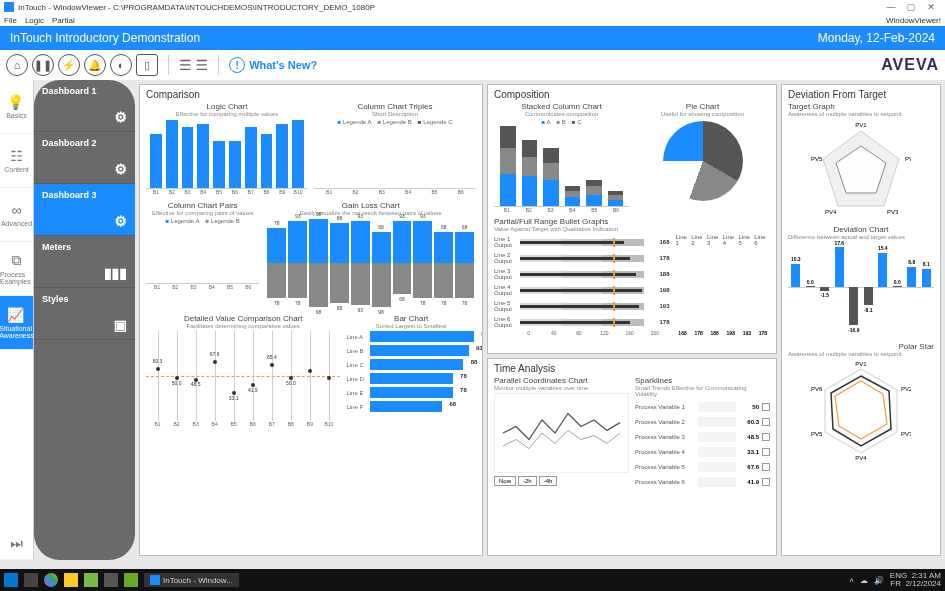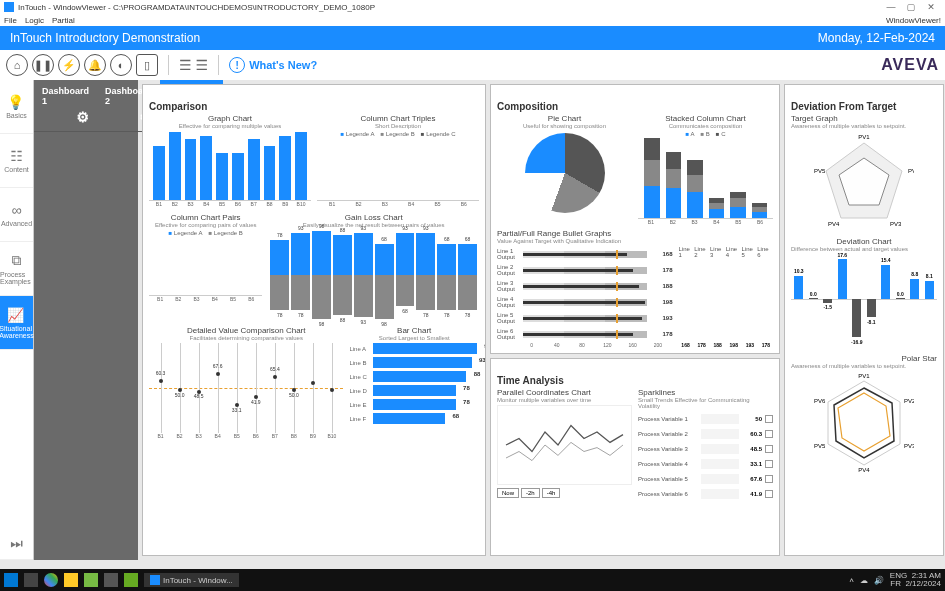--- a/index.html
+++ b/index.html
@@ -28,30 +28,30 @@
 
 .main { display: flex; height: 480px; background: #e8e8e8; }
 
 
 .leftnav { width: 34px; background: #fff; display: flex; flex-direction: column; border-right: 1px solid #ccc; }
 .leftnav-item { height: 54px; display: flex; flex-direction: column; align-items: center; justify-content: center; font-size: 7px; color: #777; border-bottom: 1px solid #eee; }
 .leftnav-item.active { background: #1a8cff; color: #fff; }
 .leftnav-item .ico { font-size: 14px; margin-bottom: 2px; }
 
 
-.sidebar { width: 104px; background: #6a6a6a; display: flex; flex-direction: row; }
+.sidebar { width: 104px; background: #6a6a6a; display: flex; flex-direction: column; border-radius: 26px; }
 .sb-item { height: 52px; padding: 6px 8px; color: #fff; font-size: 9px; font-weight: 600; display: flex; flex-direction: column; justify-content: space-between; border-bottom: 1px solid #5a5a5a; cursor: pointer; }
 .sb-item.active { background: #1a8cff; }
 .sb-item .sb-icon { align-self: flex-end; font-size: 14px; }
 .sb-spacer { flex: 1; }
 
 
 .content { flex: 1; padding: 4px; display: grid; grid-template-columns: 344px 290px 160px; grid-template-rows: 270px 1fr; gap: 4px; }
 .panel { background: #fff; border: 1px solid #bbb; padding: 4px 6px; overflow: hidden; }
-.panel-title { font-size: 10px; font-weight: 700; color: #333; margin-bottom: 2px; margin-top: 12px; }
+.panel-title { font-size: 10px; font-weight: 400; color: #333; margin-bottom: 2px; }
 .chart-title { font-size: 8px; color: #444; text-align: center; }
 .chart-sub { font-size: 6px; color: #888; text-align: center; margin-bottom: 2px; }
 
 .comparison { grid-column: 1; grid-row: 1 / 3; }
 .composition { grid-column: 2; grid-row: 1; }
 .timeanalysis { grid-column: 2; grid-row: 2; }
 .deviation { grid-column: 3; grid-row: 1 / 3; }
 
 
 .bars { display: flex; align-items: flex-end; height: 70px; gap: 4px; padding: 0 4px; border-bottom: 1px solid #ccc; }
@@ -237,34 +237,38 @@
       </div>
     <div class="sb-item">
         <span>Dashboard 2</span>
         <span class="sb-icon">⚙</span>
       </div>
     <div class="sb-item active">
         <span>Dashboard 3</span>
         <span class="sb-icon">⚙</span>
       </div>
     <div class="sb-item">
+        <span>Meters</span>
+        <span class="sb-icon">▮▮▮</span>
+      </div>
+    <div class="sb-item">
         <span>Styles</span>
         <span class="sb-icon">▣</span>
       </div>
     <div class="sb-spacer"></div>
   </div>
 
   <div class="content">
 
     <div class="panel comparison">
       <div class="panel-title">Comparison</div>
 
       <div class="row">
         <div class="col">
-          <div class="chart-title">Graph Chart</div>
+          <div class="chart-title">Logic Chart</div>
           <div class="chart-sub">Effective for comparing multiple values</div>
           <div class="bars">
             <div class="bar" style="height:78%"></div>
               <div class="bar" style="height:98%"></div>
               <div class="bar" style="height:88%"></div>
               <div class="bar" style="height:93%"></div>
               <div class="bar" style="height:68%"></div>
               <div class="bar" style="height:68%"></div>
               <div class="bar" style="height:88%"></div>
               <div class="bar" style="height:78%"></div>
@@ -628,25 +632,20 @@
               </div>
           </div>
         </div>
       </div>
     </div>
 
     <div class="panel composition">
       <div class="panel-title">Composition</div>
       <div class="row">
         <div class="col">
-          <div class="chart-title">Pie Chart</div>
-          <div class="chart-sub">Useful for showing composition</div>
-          <div class="pie"></div>
-        </div>
-        <div class="col">
           <div class="chart-title">Stacked Column Chart</div>
           <div class="chart-sub">Communicates composition</div>
           <div class="legend">
               <span class="c1">A</span>
               <span class="c2">B</span>
               <span class="c3">C</span>
             </div>
           <div class="stacked">
             <div class="stk-col">
                 <div class="stk-a" style="height:32px"></div>
@@ -680,20 +679,25 @@
               </div>
           </div>
           <div class="xlabels">
               <span>B1</span>
               <span>B2</span>
               <span>B3</span>
               <span>B4</span>
               <span>B5</span>
               <span>B6</span>
             </div>
+        </div>
+        <div class="col">
+          <div class="chart-title">Pie Chart</div>
+          <div class="chart-sub">Useful for showing composition</div>
+          <div class="pie"></div>
         </div>
       </div>
 
       <div class="chart-title" style="text-align:left;margin-top:4px">Partial/Full Range Bullet Graphs</div>
       <div class="chart-sub" style="text-align:left">Value Against Target with Qualitative Indication</div>
       <div class="row">
         <div class="col bullets" style="flex:1.3">
           <div class="bullet-row">
               <div class="bullet-lbl">
                 <div>Line 1</div>

